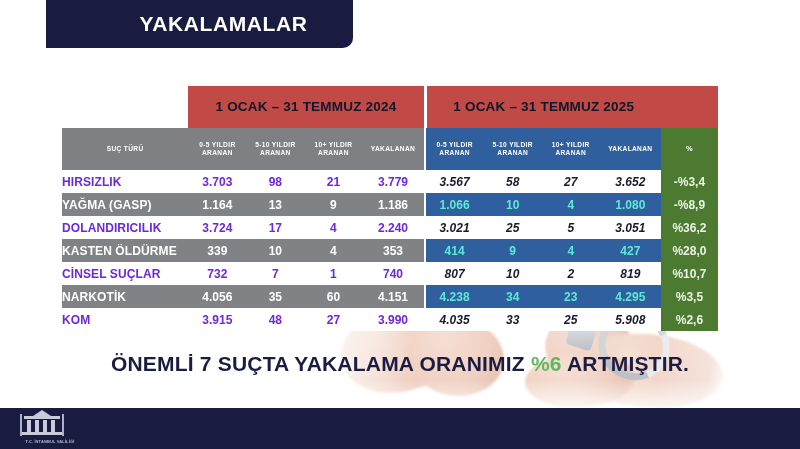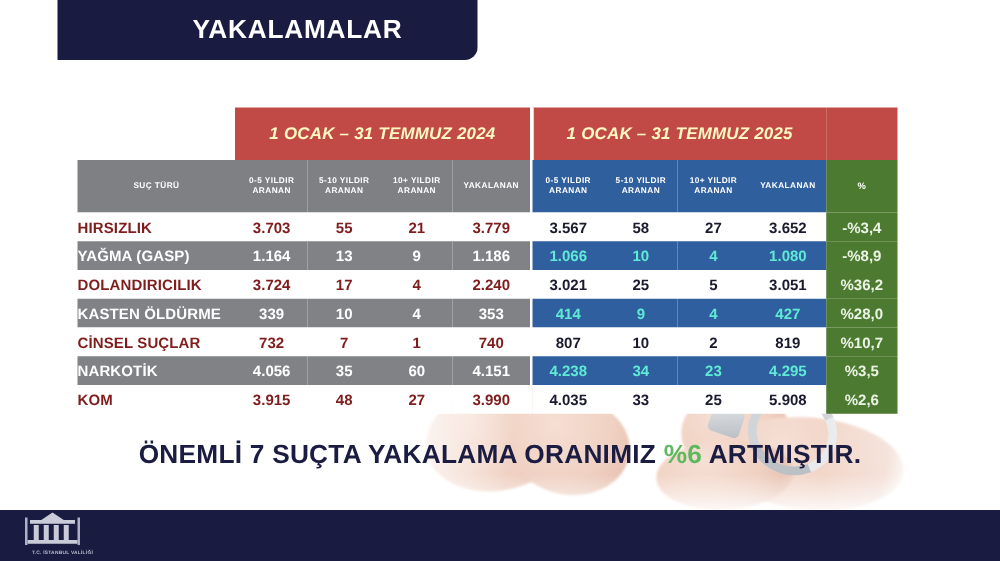--- a/index.html
+++ b/index.html
@@ -42,21 +42,21 @@
   }
   .bg-fade{
     position:absolute;left:330px;top:300px;width:420px;height:110px;
     background:linear-gradient(90deg,rgba(255,255,255,.85) 0%,rgba(255,255,255,0) 18%,rgba(255,255,255,0) 78%,rgba(255,255,255,.92) 100%),
                linear-gradient(180deg,rgba(255,255,255,.35) 0%,rgba(255,255,255,0) 30%,rgba(255,255,255,0) 72%,rgba(255,255,255,.9) 100%);
     pointer-events:none;
   }
 
   
   .title-bar{
-    position:absolute;left:46px;top:0;width:336px;height:48px;
+    position:absolute;left:46px;top:0;width:307px;height:48px;
     background:#191c40;
     border-bottom-right-radius:10px;
     display:flex;align-items:center;justify-content:center;
   }
   .title-bar .title-text{
     color:#ffffff;font-size:21px;font-weight:bold;letter-spacing:.6px;
     padding-left:48px;
   }
 
   
@@ -65,22 +65,22 @@
   table.stats td,table.stats th{padding:0;margin:0;}
 
   
   col.c-label{width:124px;}
   col.c-n{width:57px;}
   col.c-yak{width:60px;}
   col.c-pct{width:56px;}
 
   
   .period{
-    background:#c14a46;color:#fef9c3;font-size:13.5px;font-weight:bold;
-    text-align:center;height:24px;line-height:24px;letter-spacing:.2px;font-style:italic;
+    background:#c14a46;color:#0f172a;font-size:13.5px;font-weight:bold;
+    text-align:center;height:24px;line-height:24px;letter-spacing:.2px;
   }
   .period.p2025{border-left:2px solid #ffffff;}
   .period-blank{background:#ffffff;}
 
   
   .colhead{height:42px;vertical-align:middle;text-align:center;color:#ffffff;
            font-size:6.6px;font-weight:bold;letter-spacing:.35px;line-height:1.25;}
   .colhead.left{background:#7e8084;}
   .colhead.left.labelcell{text-align:center;}
   .colhead.right{background:#305f9e;}
@@ -88,24 +88,24 @@
   .colhead.sep{background:#ffffff;width:2px;padding:0;}
 
   
   tr.row td{height:23px;vertical-align:middle;font-size:12px;font-weight:bold;}
   td.lbl{text-align:left;padding-left:8px;font-size:10.5px;letter-spacing:.1px;}
   td.num{text-align:center;}
   td.pct{text-align:center;background:#4d7a31;color:#eaf3e4;font-size:10.5px;}
   td.sep{background:#ffffff;padding:0;}
 
   
-  tr.odd td.left-cell{background:#ffffff;color:#7f1d1d;}
+  tr.odd td.left-cell{background:#ffffff;color:#6d28d9;}
   tr.even td.left-cell{background:#808285;color:#ffffff;}
   
-  tr.odd td.right-cell{background:#ffffff;color:#1a1a2e;}
+  tr.odd td.right-cell{background:#ffffff;color:#1a1a2e;font-style:italic;}
   tr.even td.right-cell{background:#2f5f9f;color:#5eead4;}
 
   
   .headline{
     position:absolute;left:0;top:352px;width:800px;
     text-align:center;font-size:21px;font-weight:bold;
     color:#1a1c42;letter-spacing:.2px;white-space:nowrap;
   }
   .headline .hl-accent{color:#5eb85e;}
 
@@ -186,21 +186,21 @@
           <th class="colhead right">5-10 YILDIR ARANAN</th>
           <th class="colhead right">10+ YILDIR ARANAN</th>
           <th class="colhead right">YAKALANAN</th>
           <th class="colhead pct">%</th>
         </tr>
       </thead>
       <tbody>
           <tr class="row odd">
             <td class="lbl left-cell">HIRSIZLIK</td>
             <td class="num left-cell">3.703</td>
-            <td class="num left-cell">55</td>
+            <td class="num left-cell">98</td>
             <td class="num left-cell">21</td>
             <td class="num left-cell">3.779</td>
             <td class="sep"></td>
             <td class="num right-cell">3.567</td>
             <td class="num right-cell">58</td>
             <td class="num right-cell">27</td>
             <td class="num right-cell">3.652</td>
             <td class="pct">-%3,4</td>
           </tr>
           <tr class="row even">

